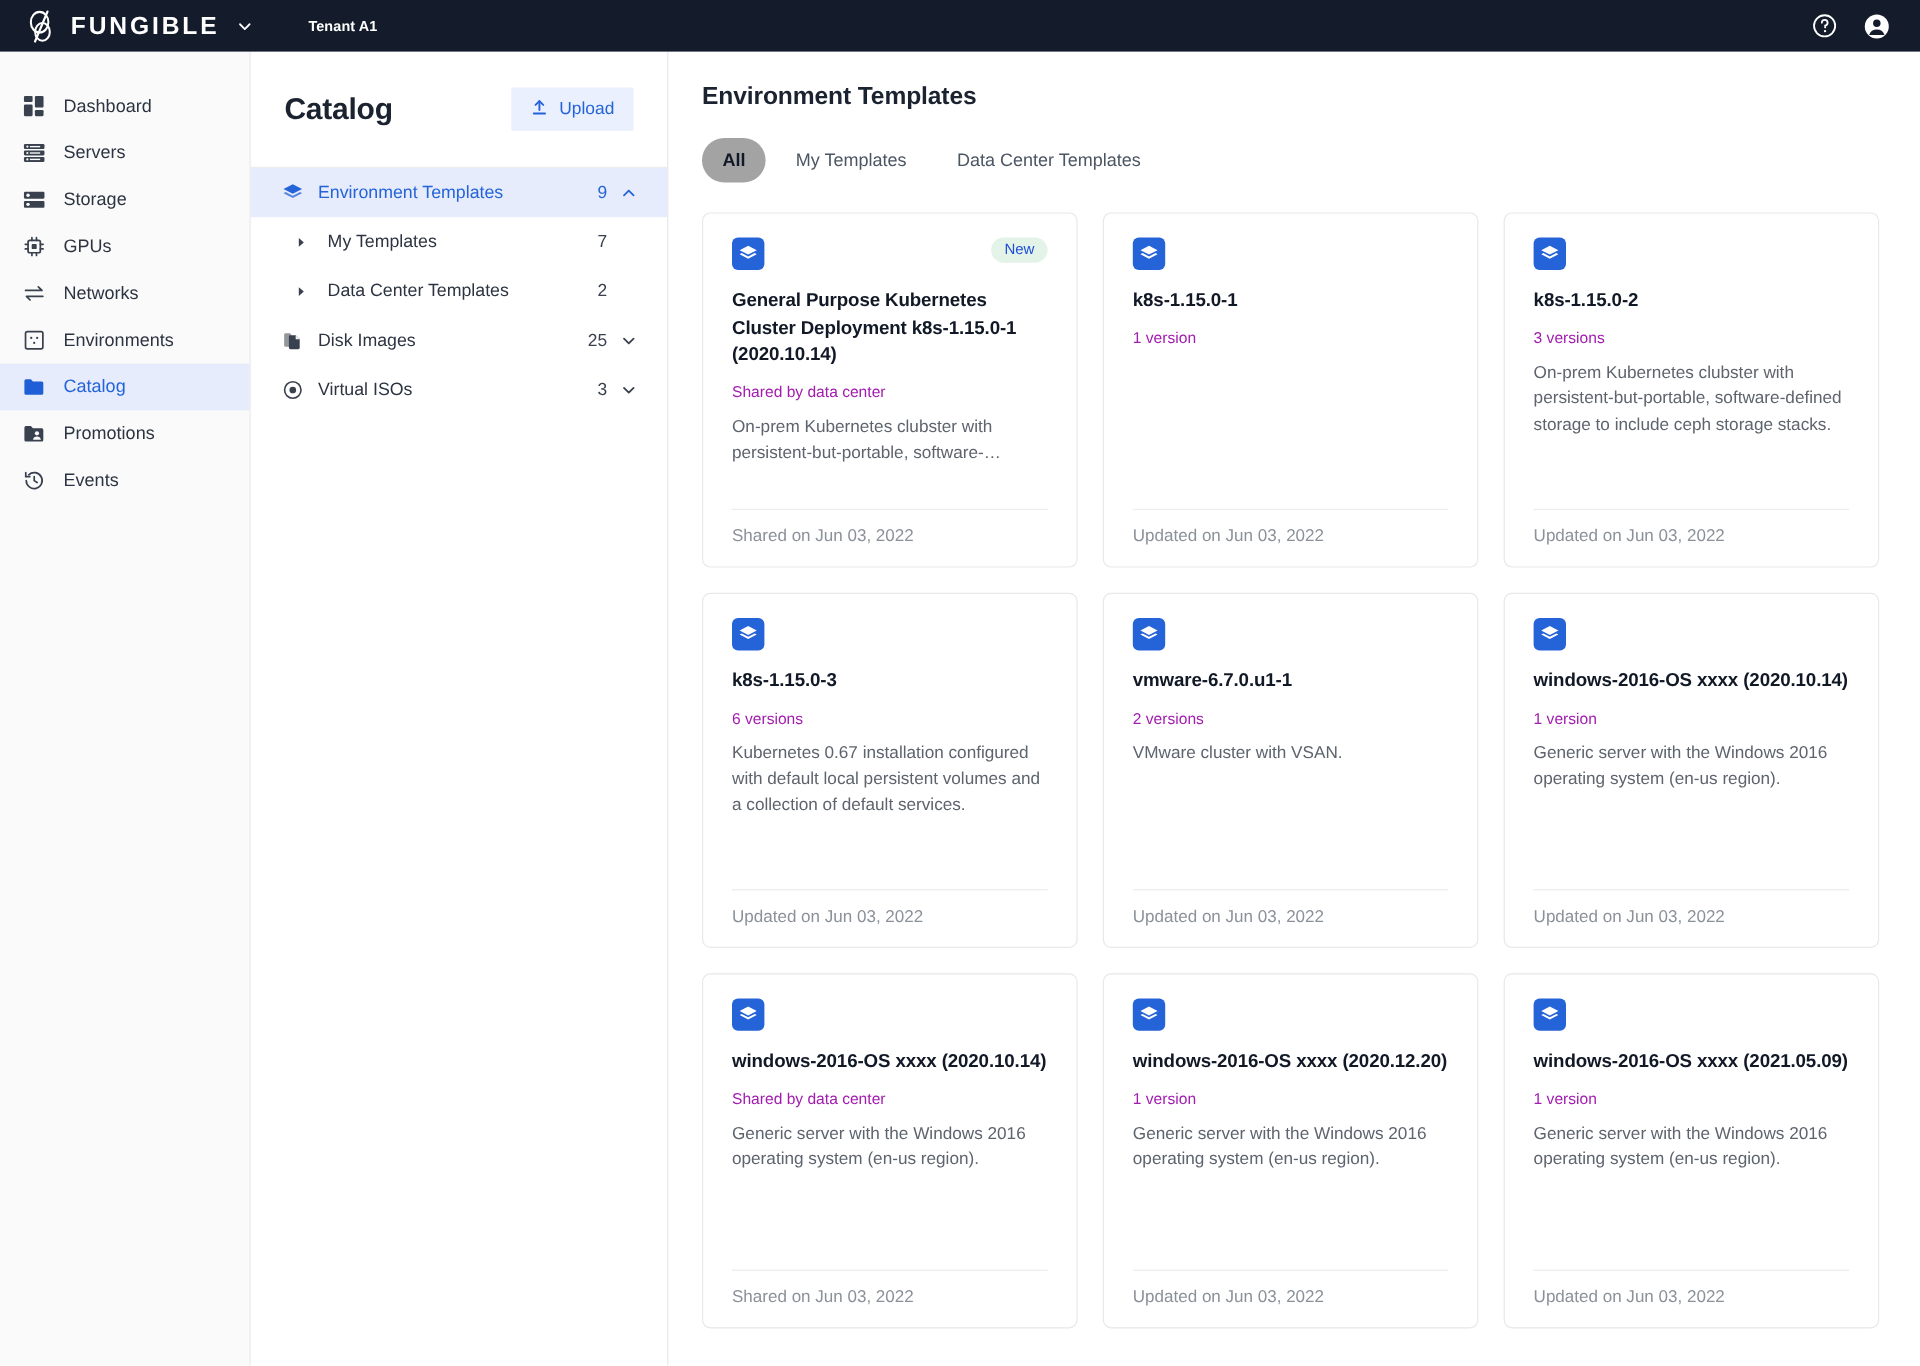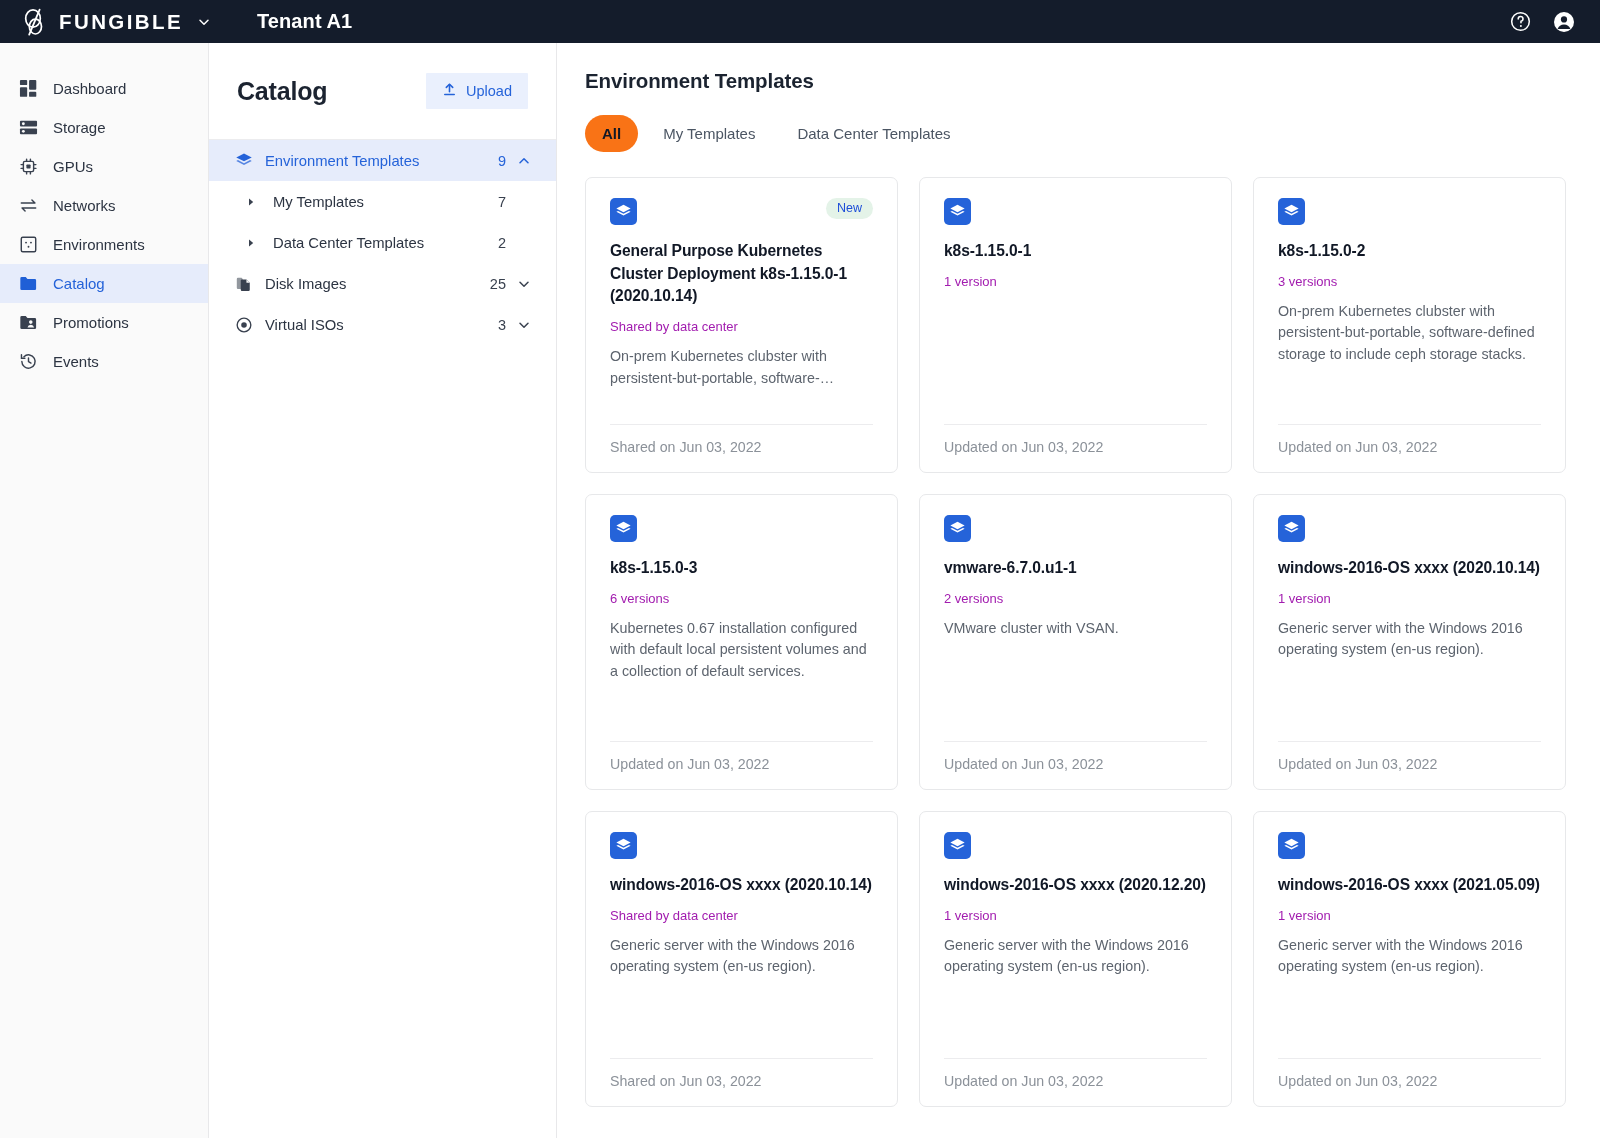--- a/index.html
+++ b/index.html
@@ -25,21 +25,21 @@
   .brand-mark { width: 26px; height: 30px; display: block; }
   .brand-name {
     color: #ffffff;
     font-size: 20.5px;
     font-weight: 700;
     letter-spacing: 2.4px;
   }
   .brand-caret { margin-left: 3px; display: block; }
   .tenant {
     color: #ffffff;
-    font-size: 20px;
+    font-size: 12px;
     font-weight: 700;
     margin-left: 46px;
     letter-spacing: .1px;
   }
   .topbar-right {
     margin-left: auto;
     display: flex;
     align-items: center;
     gap: 20px;
   }
@@ -128,21 +128,21 @@
   .tabs { display: flex; align-items: center; gap: 8px; margin-bottom: 25px; }
   .tab {
     height: 37px;
     border-radius: 19px;
     display: flex; align-items: center;
     padding: 0 17px;
     font-size: 15px;
     color: #4b5563;
     cursor: pointer;
   }
-  .tab.active { background: #f97316; color: #111826; font-weight: 700; }
+  .tab.active { background: #a3a3a3; color: #111826; font-weight: 700; }
 
   .grid {
     display: grid;
     grid-template-columns: repeat(3, 1fr);
     gap: 21px;
   }
   .card {
     border: 1px solid #e7e8ea;
     border-radius: 7px;
     background: #fff;
@@ -242,20 +242,36 @@
         <svg width="19" height="19" viewBox="0 0 20 20" fill="#39414f">
           <rect x="1" y="1" width="7.6" height="5.4" rx="1"></rect>
             <rect x="10.6" y="1" width="7.6" height="10.2" rx="1"></rect>
           <rect x="1" y="8.6" width="7.6" height="10.2" rx="1"></rect>
             <rect x="10.6" y="13.4" width="7.6" height="5.4" rx="1"></rect>
         </svg>
       </span>
       <span class="nav-label">Dashboard</span>
     </div>
 
+    <div class="nav-item">
+      <span class="nav-ico">
+        <svg width="19" height="19" viewBox="0 0 20 20" fill="#39414f">
+          <rect x="1" y="2.2" width="18" height="4.4" rx="1"></rect>
+            <rect x="1" y="7.8" width="18" height="4.4" rx="1"></rect>
+            <rect x="1" y="13.4" width="18" height="4.4" rx="1"></rect>
+          <circle cx="4" cy="4.4" r=".95" fill="#fafafa"></circle>
+            <circle cx="4" cy="10" r=".95" fill="#fafafa"></circle>
+            <circle cx="4" cy="15.6" r=".95" fill="#fafafa"></circle>
+          <rect x="6.2" y="3.8" width="9" height="1.2" fill="#fafafa"></rect>
+            <rect x="6.2" y="9.4" width="9" height="1.2" fill="#fafafa"></rect>
+            <rect x="6.2" y="15" width="9" height="1.2" fill="#fafafa"></rect>
+        </svg>
+      </span>
+      <span class="nav-label">Servers</span>
+    </div>
 
     <div class="nav-item">
       <span class="nav-ico">
         <svg width="19" height="19" viewBox="0 0 20 20" fill="#39414f">
           <rect x="1" y="3" width="18" height="6" rx="1"></rect>
             <rect x="1" y="11" width="18" height="6" rx="1"></rect>
           <circle cx="4.6" cy="6" r="1.5" fill="#fafafa"></circle>
             <circle cx="4.6" cy="14" r="1.5" fill="#fafafa"></circle>
         </svg>
       </span>

